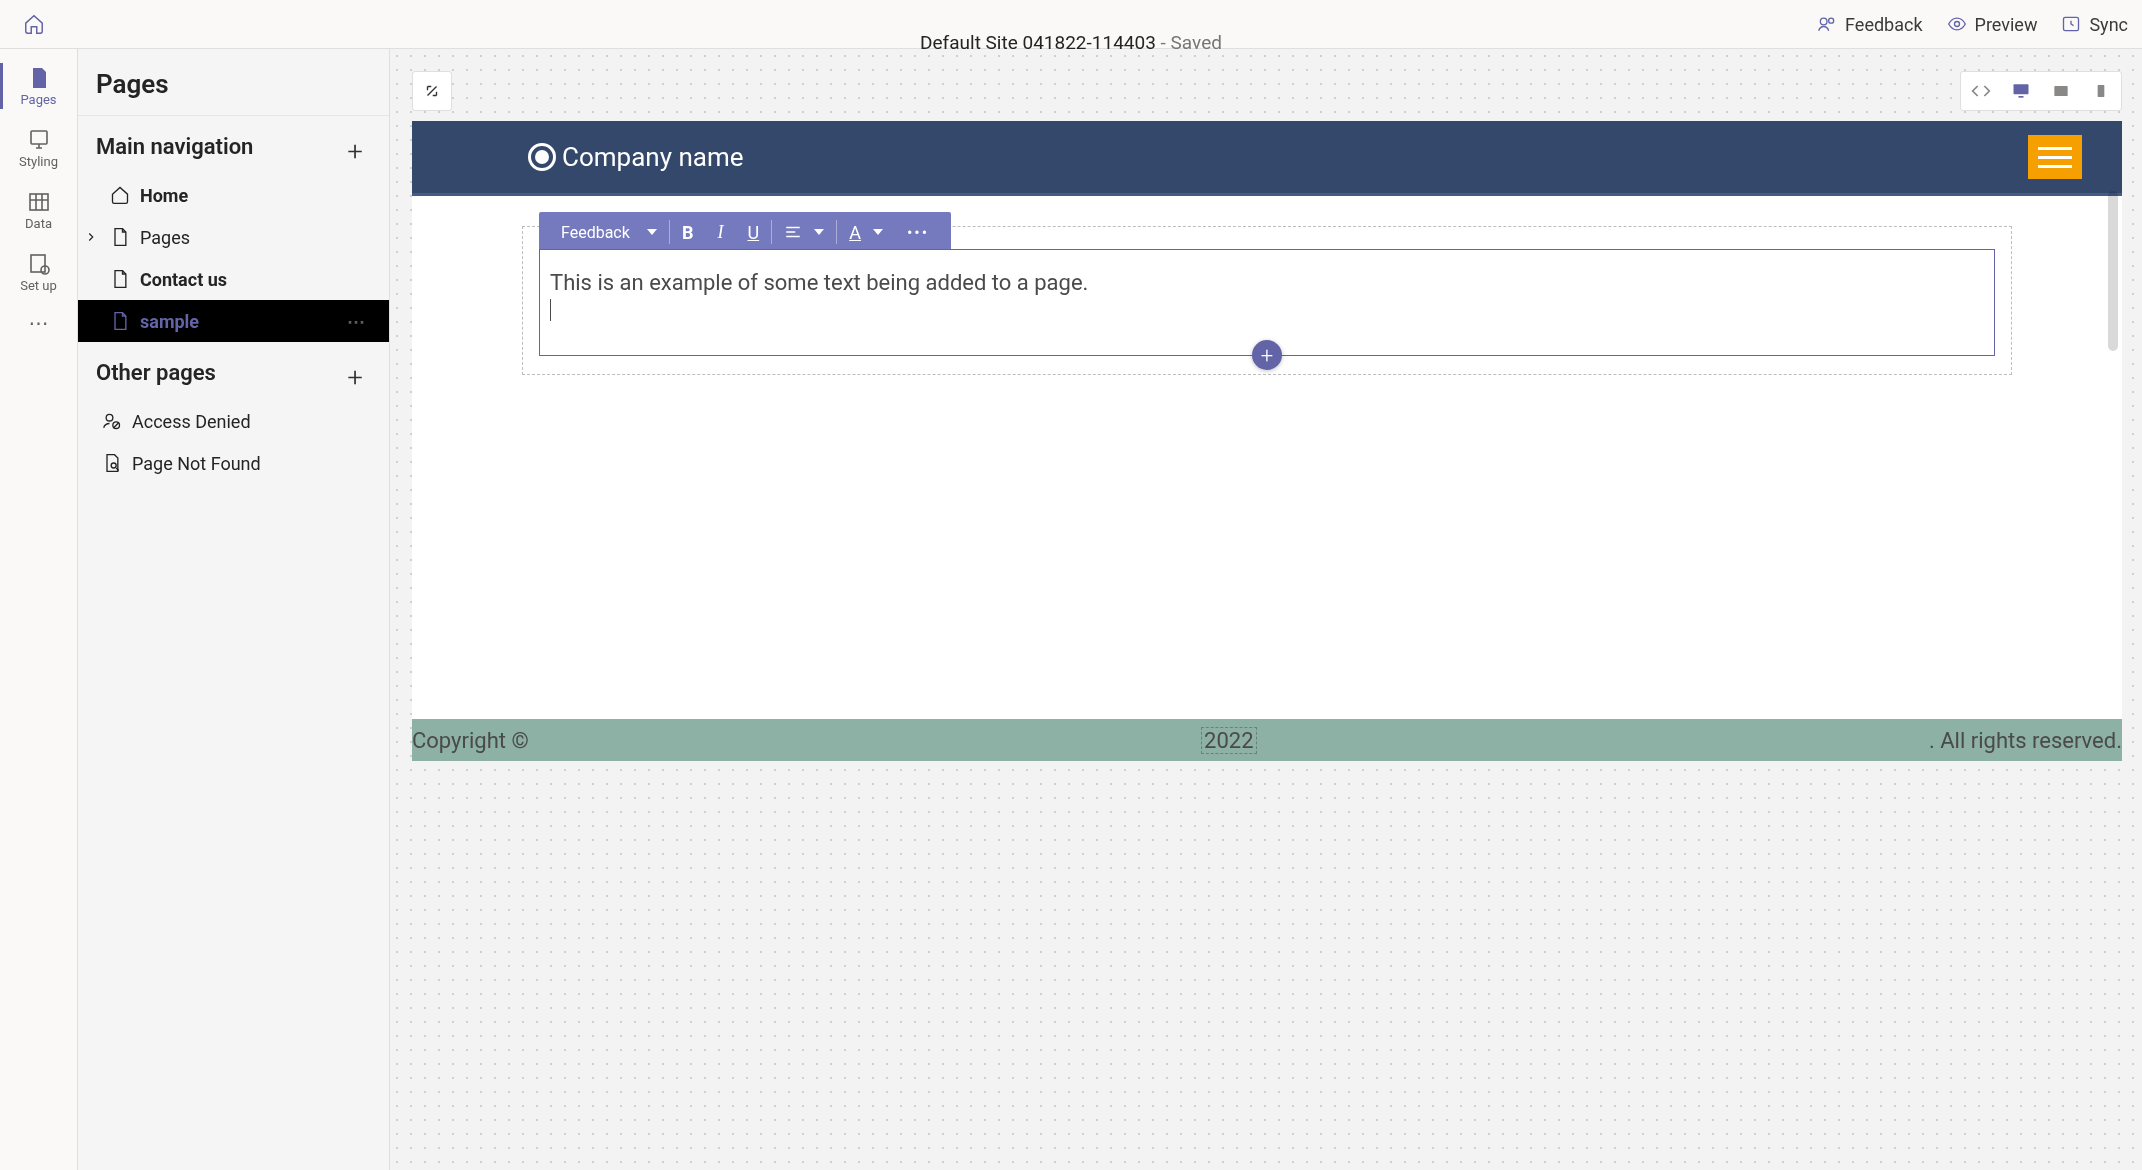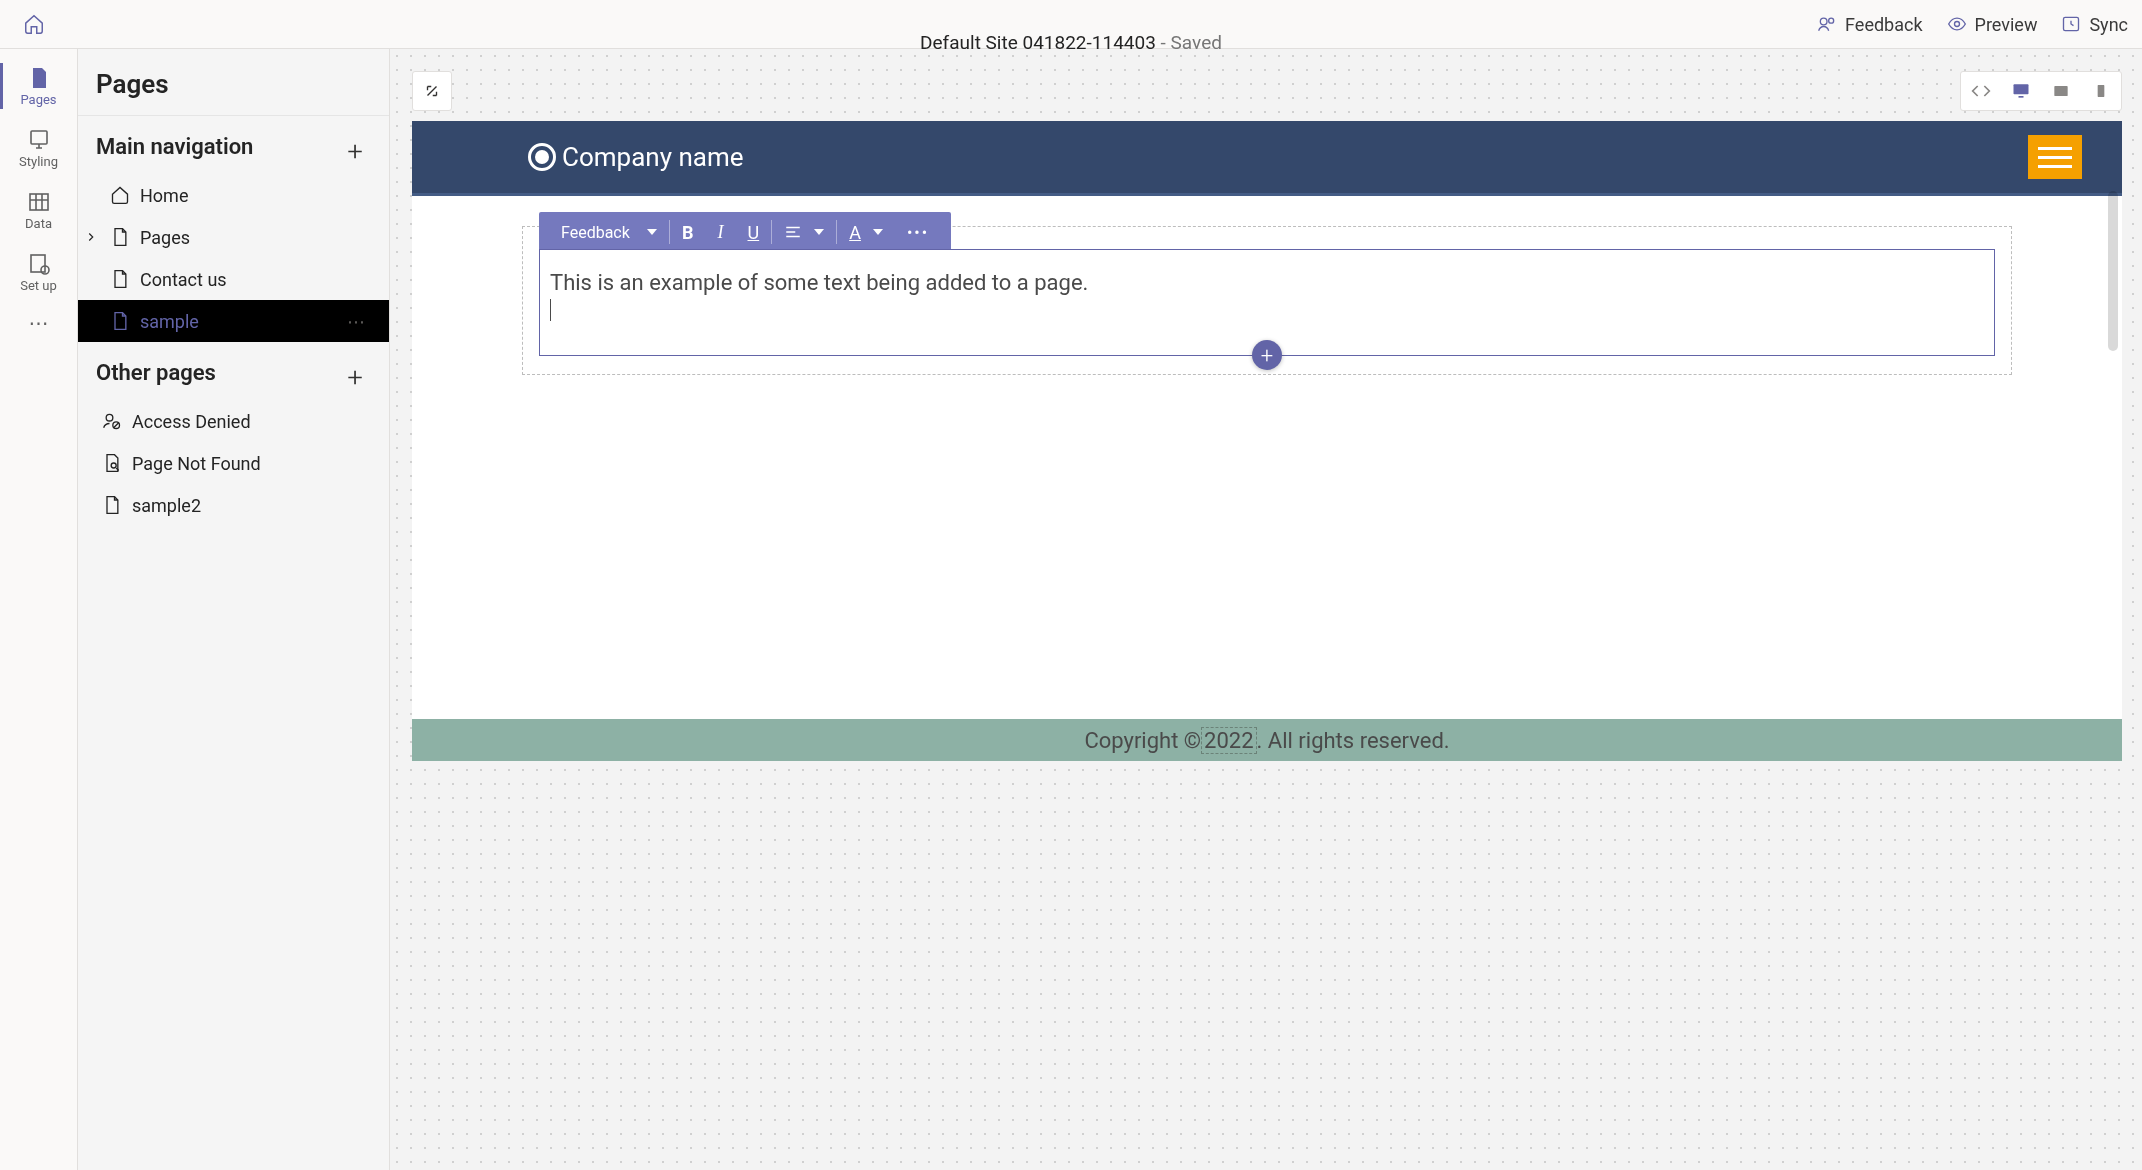--- a/index.html
+++ b/index.html
@@ -136,21 +136,21 @@
   .tree-item {
     display:flex;
     align-items:center;
     gap:10px;
     height:42px;
     padding:0 18px 0 32px;
     font-size:18px;
     color:#242424;
     cursor:pointer;
   }
-  .tree-item.indent { padding-left:32px; }
+  .tree-item.indent { padding-left:32px;font-weight:bold; }
   .tree-item .chevron {
     position:absolute;
     margin-left:-26px;
     width:14px;
   }
   .tree-item.selected {
     background:#000000;
     color: var(--purple);
   }
   .tree-item svg.icon { width:20px; height:20px; flex-shrink:0; }
@@ -306,21 +306,21 @@
     cursor:pointer;
     box-shadow:0 1px 4px rgba(0,0,0,.25);
   }
 
   .page-footer {
     position:absolute; bottom:0; left:0; right:0;
     height:42px;
     background: var(--teal);
     color: #4a4a4a;
     font-size:22px;
-    display:flex; align-items:center; justify-content:center;
+    display:flex; align-items:center; justify-content:space-between;
   }
   .page-footer .year {
     border:1px dashed #6b8278; padding:0 2px;
   }
 
   .scroll-indicator{
     position:absolute; right:4px; top:70px; width:10px;height:160px;
     background: rgba(0,0,0,.15); border-radius:5px;
   }
 </style>
@@ -450,27 +450,20 @@
         </svg>
       <span>Access Denied</span>
     </div>
     <div class="tree-item" style="padding-left:24px;">
       <svg class="icon" viewBox="0 0 24 24" fill="none" stroke="currentColor" stroke-width="1.6">
           <path d="M6 2h9l4 4v16H6z"></path>
           <circle cx="14" cy="15" r="3"></circle>
           <path d="M17 18l3 3"></path>
         </svg>
       <span>Page Not Found</span>
-    </div>
-    <div class="tree-item" style="padding-left:24px;">
-      <svg class="icon" viewBox="0 0 24 24" fill="none" stroke="currentColor" stroke-width="1.6">
-          <path d="M6 2h9l4 4v16H6z"></path>
-          <path d="M15 2v4h4"></path>
-        </svg>
-      <span>sample2</span>
     </div>
   </div>
 
   <div class="canvas-wrap">
     <div class="canvas-toolbar-row">
       <div class="resize-btn">
         <svg width="18" height="18" viewBox="0 0 24 24" fill="none" stroke="#323130" stroke-width="1.8">
             <path d="M6 18L18 6M6 6v5M6 6h5M18 18v-5M18 18h-5"></path>
           </svg>
       </div>

